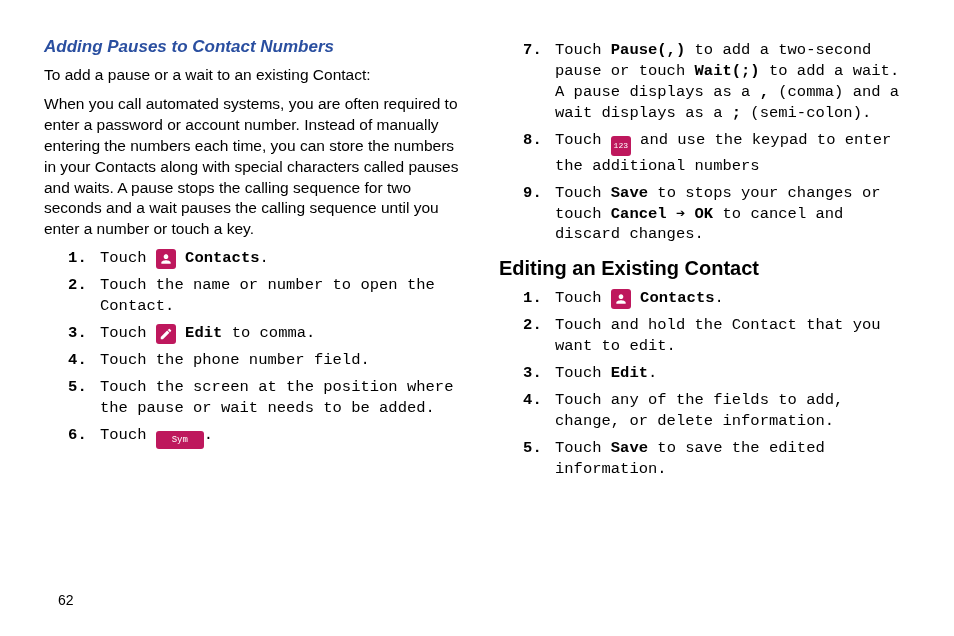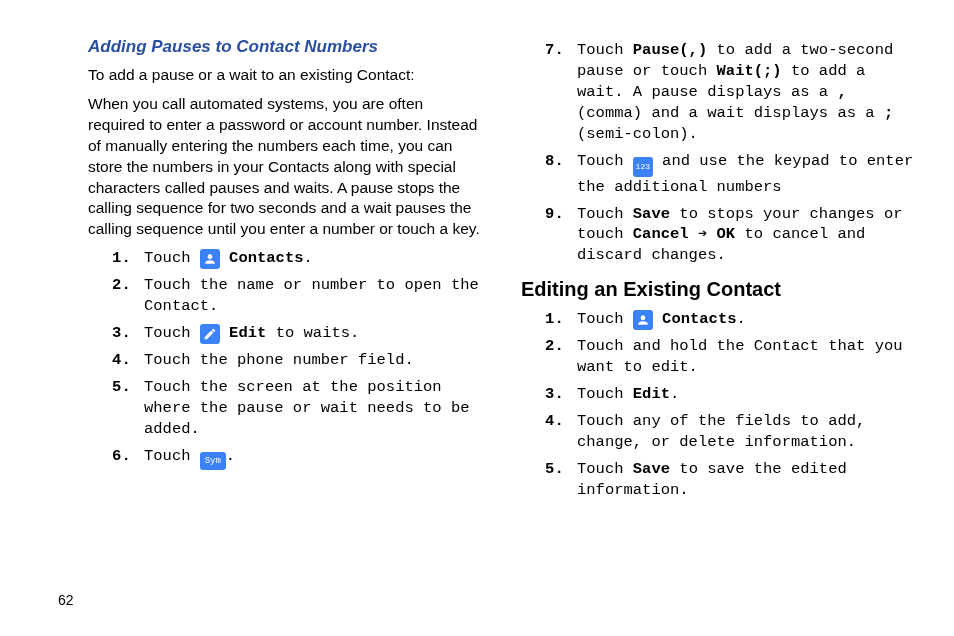--- a/index.html
+++ b/index.html
@@ -7,21 +7,21 @@
     padding: 0;
     background: #fff;
     font-family: Arial, Helvetica, sans-serif;
     color: #000;
     width: 954px;
     height: 636px;
     overflow: hidden;
   }
   .page {
     display: flex;
-    padding: 36px 40px 0 88px;
+    padding: 36px 40px 0 44px;
     gap: 40px;
     box-sizing: border-box;
     height: 100%;
     position: relative;
     justify-content: center;
   }
   .col {
     flex: 1;
     font-size: 15.5px;
     line-height: 1.35;
@@ -55,29 +55,29 @@
   li::marker {
     font-weight: bold;
   }
   .bold { font-weight: bold; }
   .icon-box {
     display: inline-flex;
     align-items: center;
     justify-content: center;
     width: 20px;
     height: 20px;
-    background: #3b82f6;
+    background: #be185d;
     color: #fff;
     border-radius: 3px;
     vertical-align: -4px;
     font-size: 11px;
     line-height: 1;
   }
   .icon-box.sym {
-    width: 26px;
+    width: 48px;
     height: 18px;
     font-size: 9px;
     vertical-align: -3px;
   }
   .icon-box.num {
     font-size: 8px;
   }
   .icon-box svg {
     width: 14px;
     height: 14px;
@@ -107,21 +107,21 @@
               <path d="M12 12c2.2 0 4-1.8 4-4s-1.8-4-4-4-4 1.8-4 4 1.8 4 4 4zm0 2c-2.7 0-8 1.3-8 4v2h16v-2c0-2.7-5.3-4-8-4z"></path>
             </svg>
           </span><span class="bold"> Contacts</span><span>.</span>
       </li>
       <li>Touch the name or number to open the Contact.</li>
       <li>
         <span>Touch </span><span class="icon-box">
             <svg viewBox="0 0 24 24">
               <path d="M3 17.25V21h3.75L17.81 9.94l-3.75-3.75L3 17.25zM20.71 7.04a1 1 0 0 0 0-1.41l-2.34-2.34a1 1 0 0 0-1.41 0l-1.83 1.83 3.75 3.75 1.83-1.83z"></path>
             </svg>
-          </span><span class="bold"> Edit</span><span> to waits.</span>
+          </span><span class="bold"> Edit</span><span> to comma.</span>
       </li>
       <li>Touch the phone number field.</li>
       <li>Touch the screen at the position where the pause or wait needs to be added.</li>
       <li>
         <span>Touch </span><span class="icon-box sym">Sym</span><span>.</span>
       </li>
     </ol>
   </div>
 
   <div class="col">

